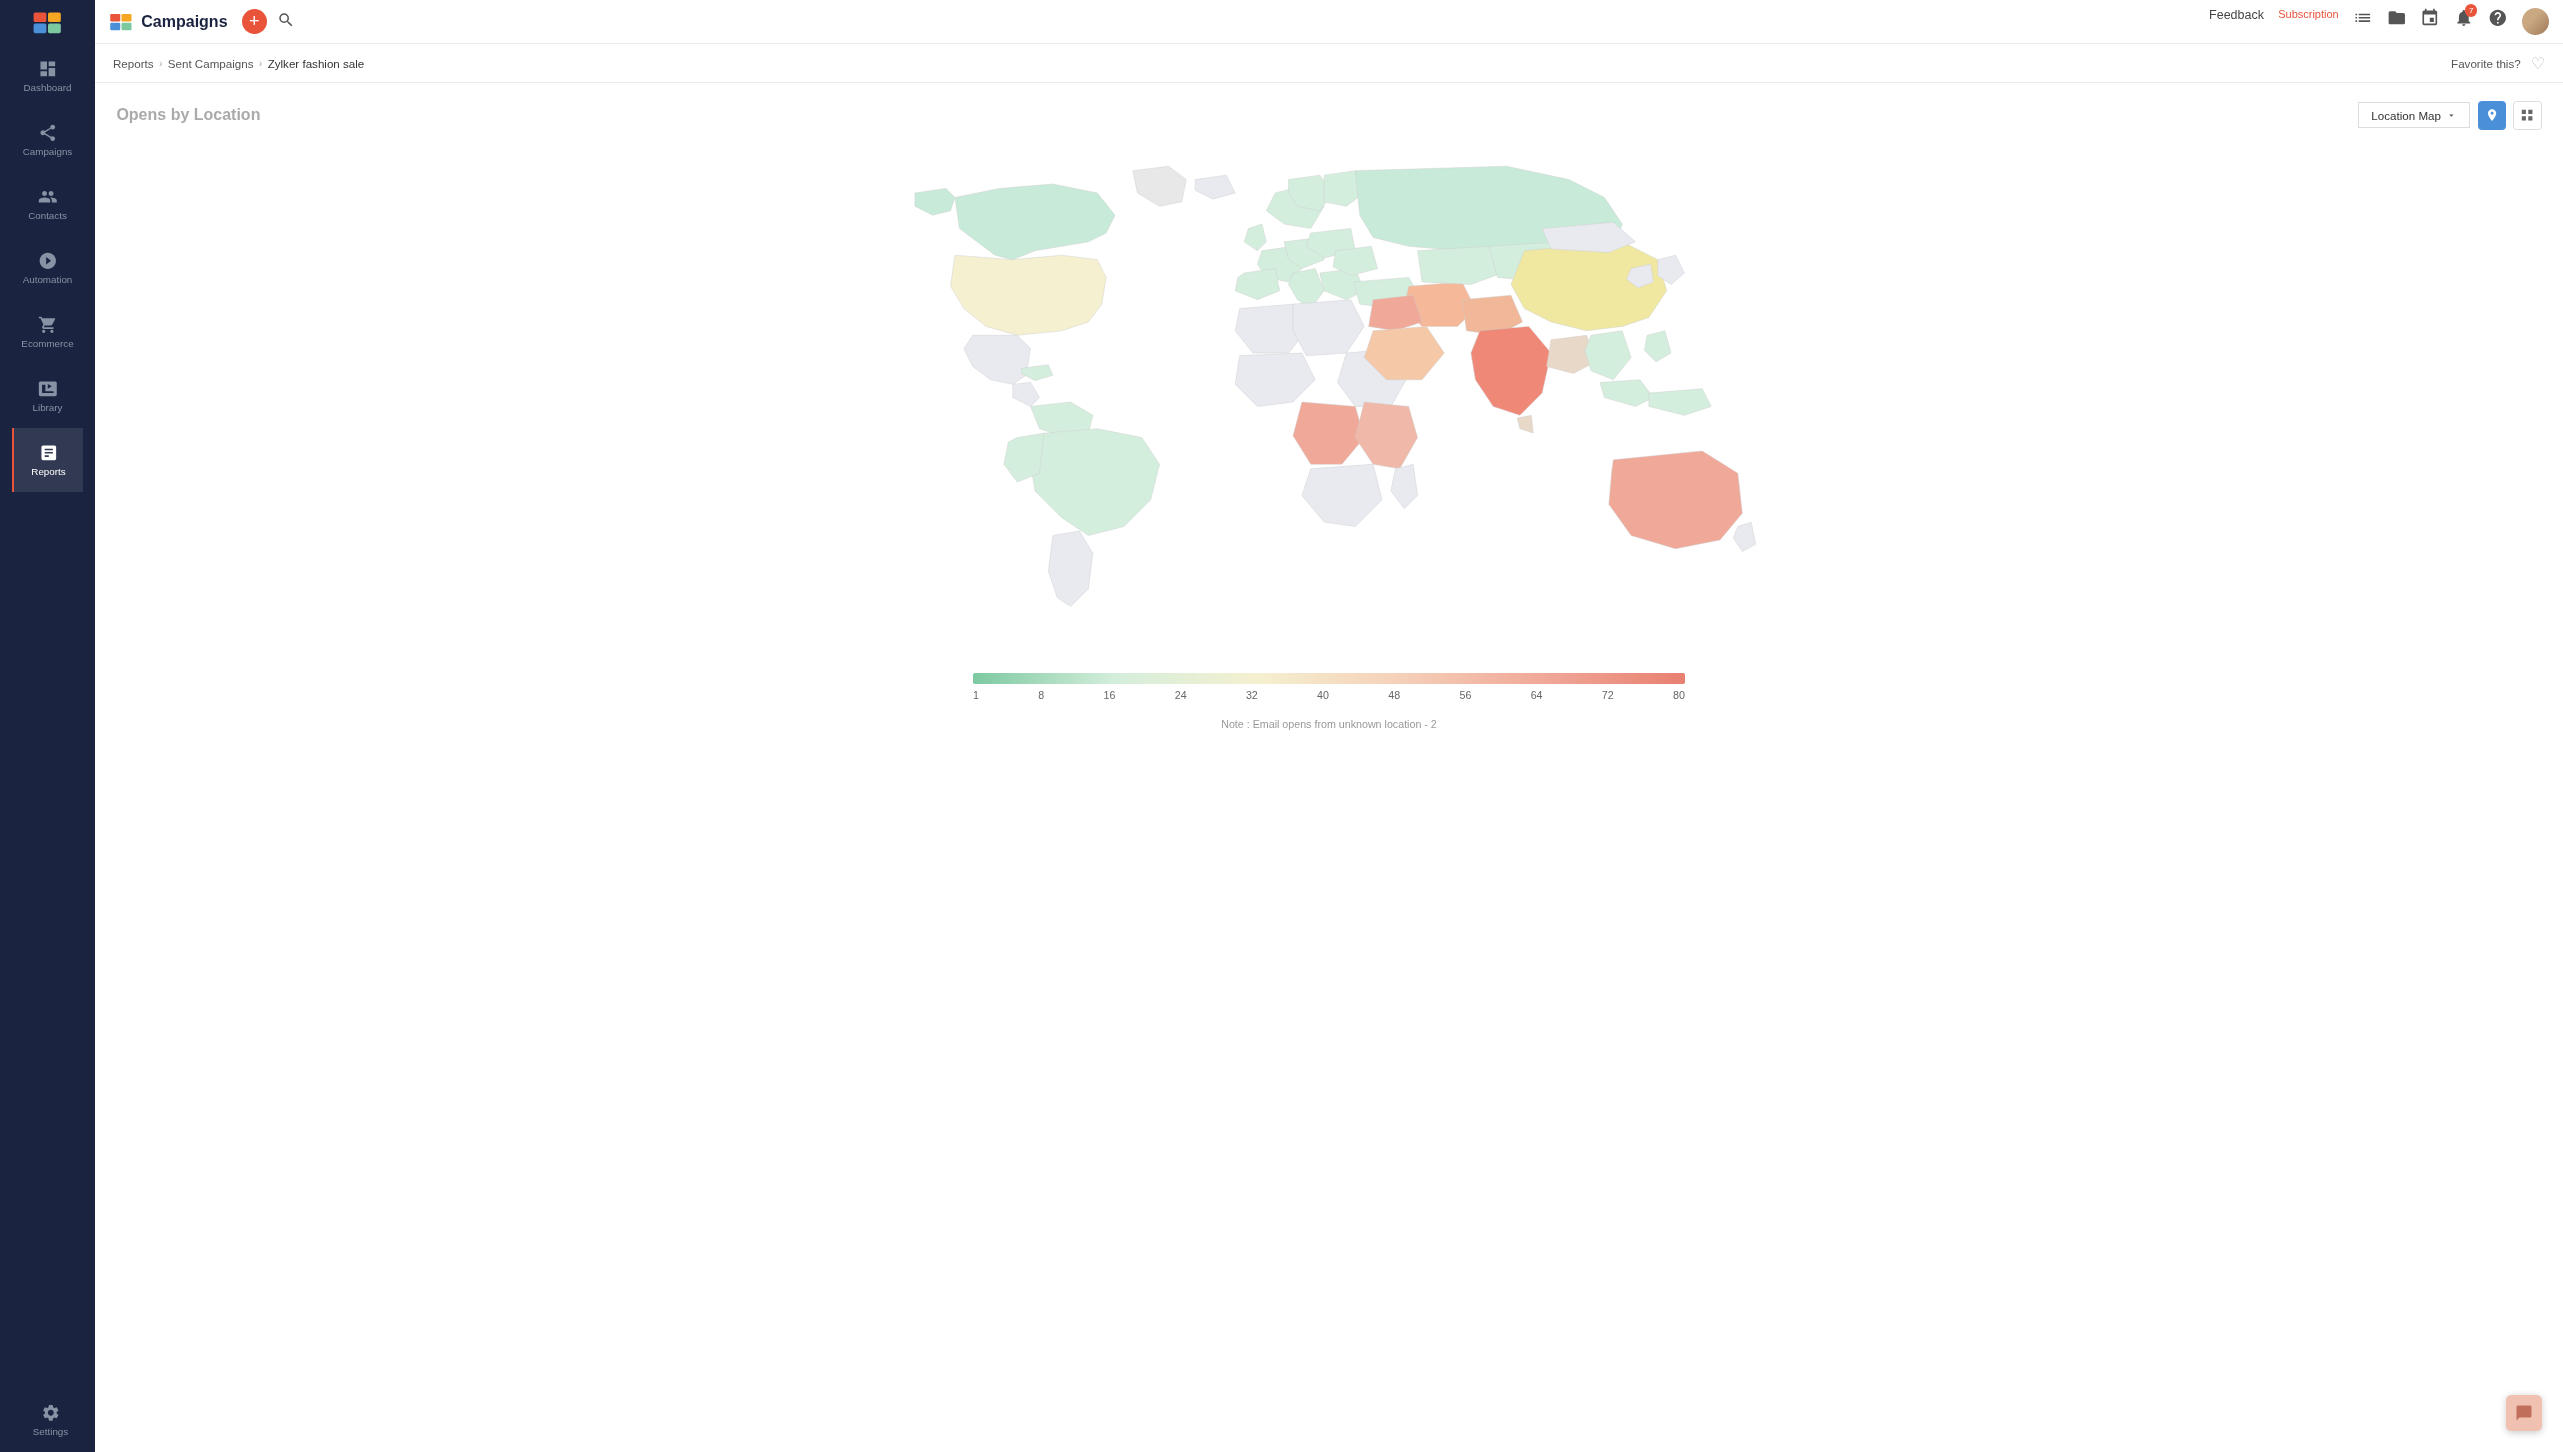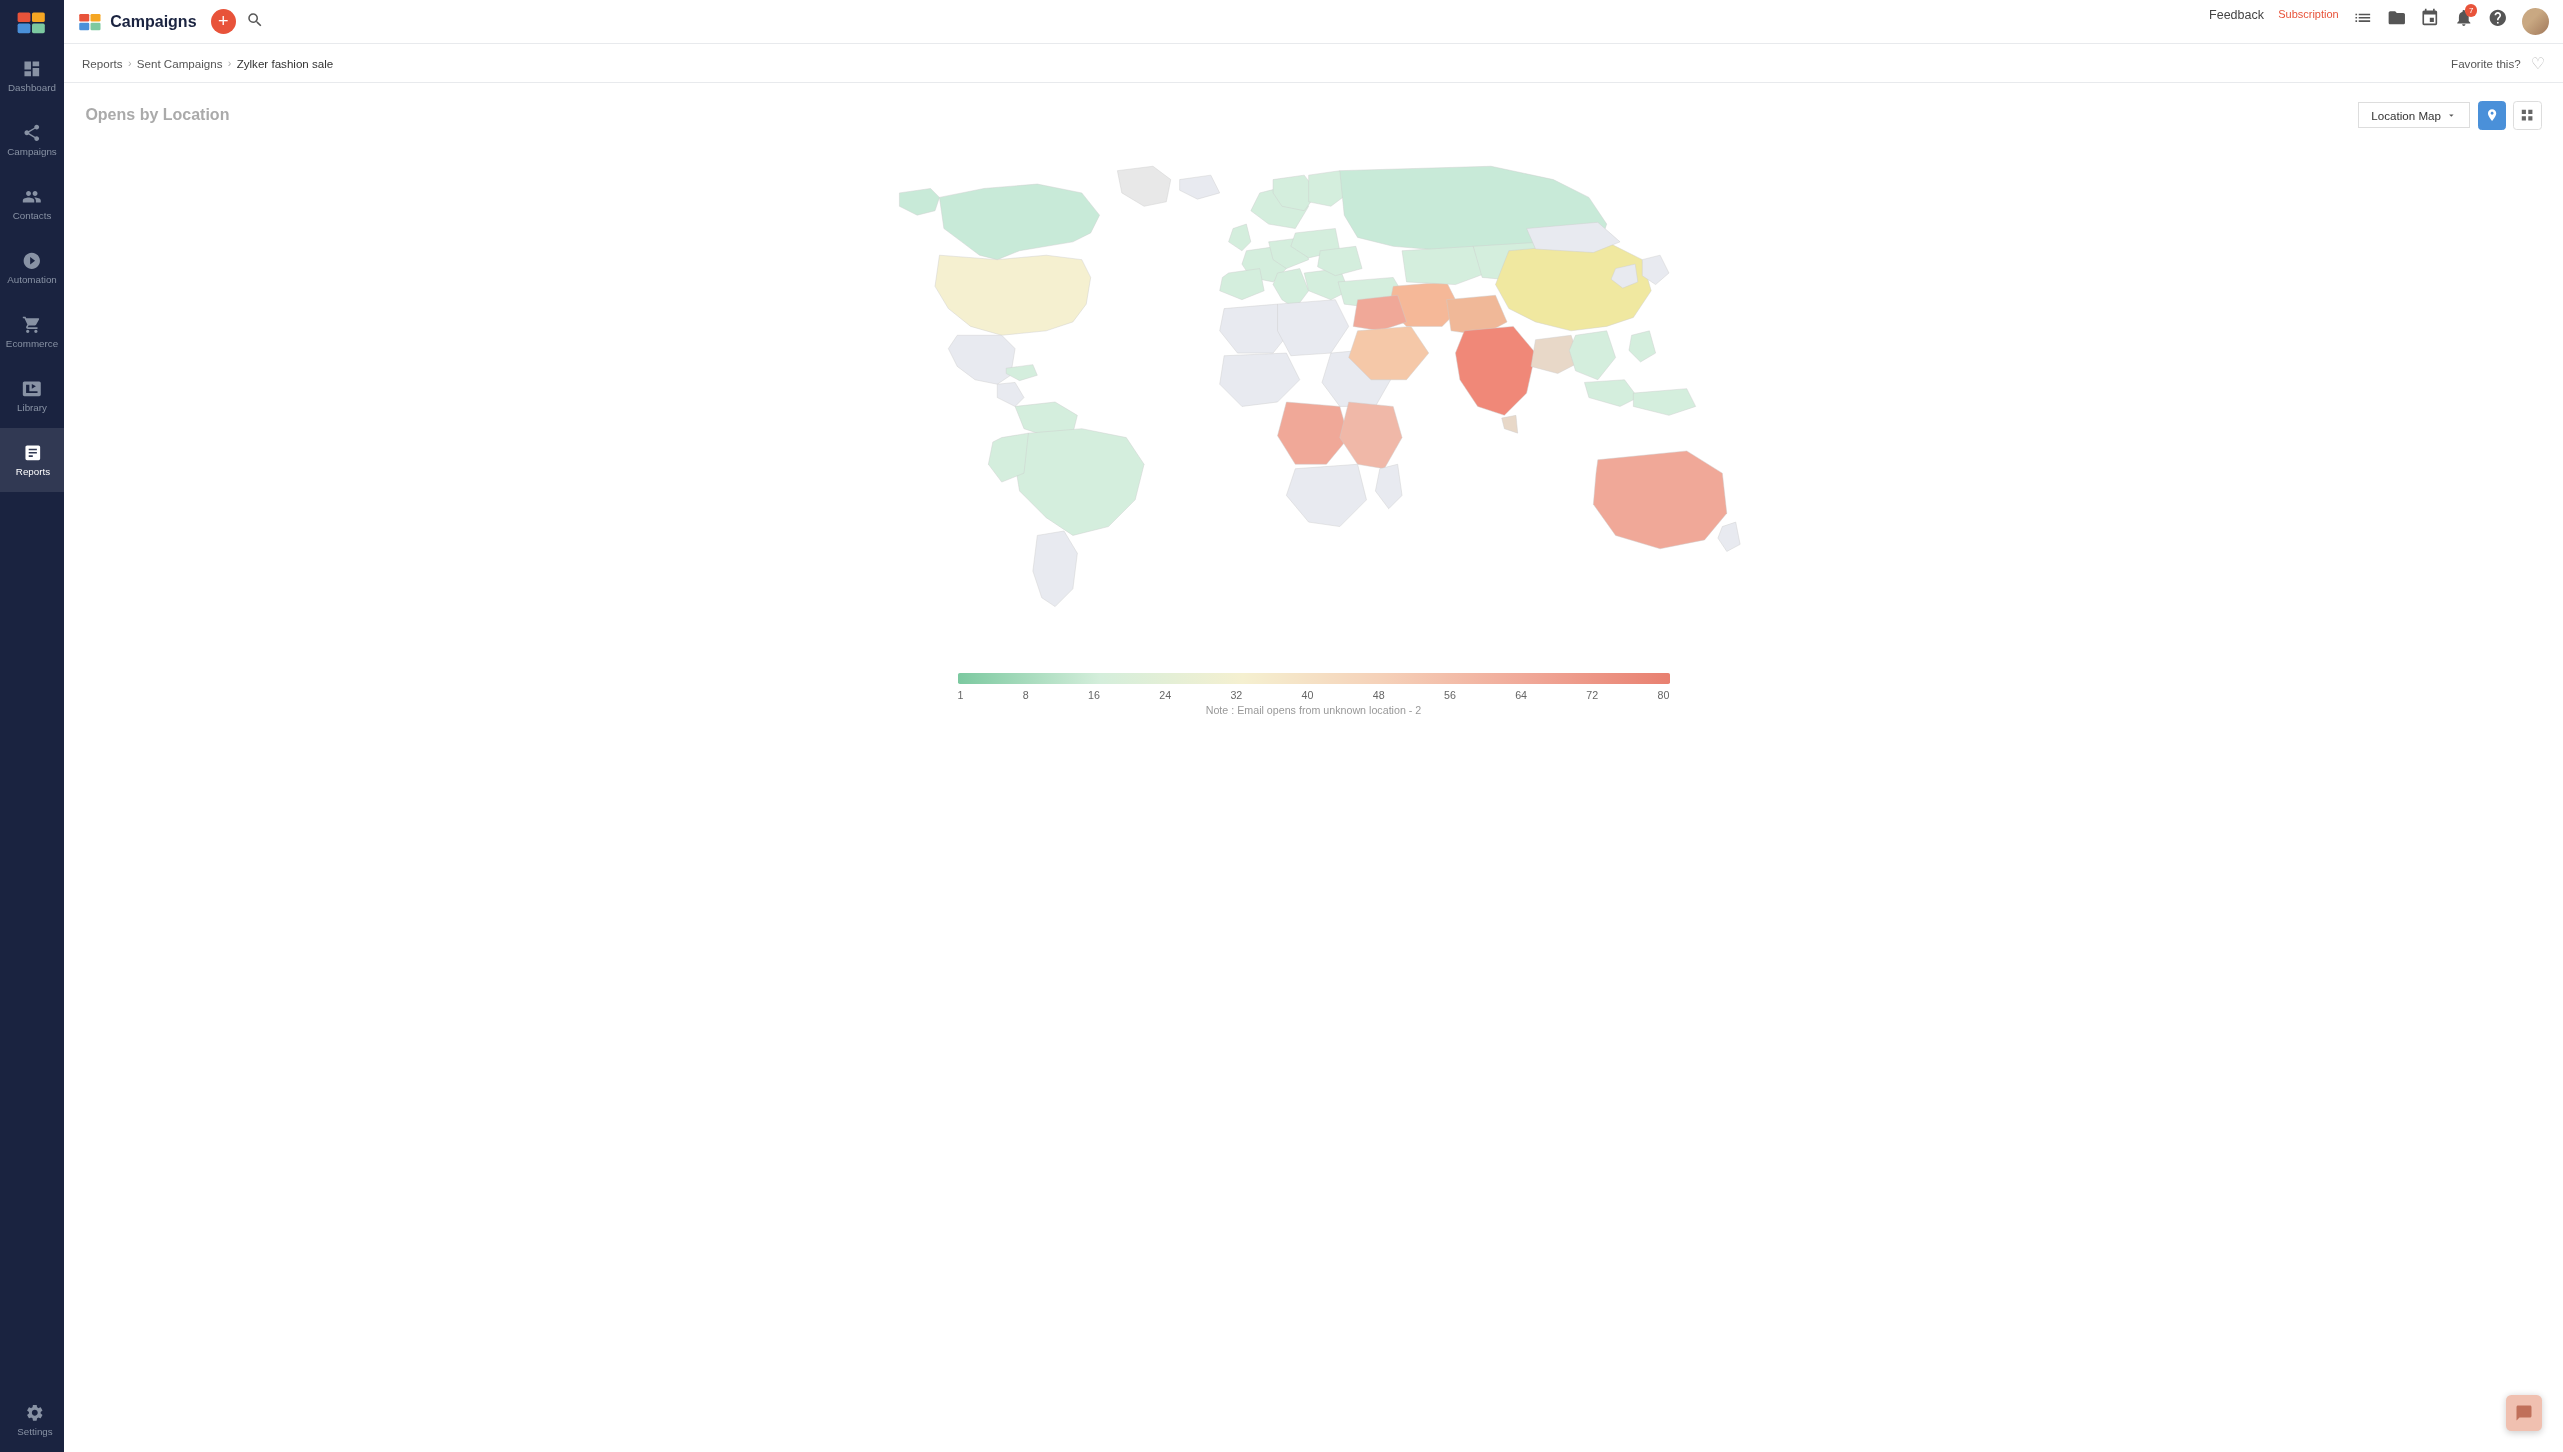--- a/index.html
+++ b/index.html
@@ -1,20 +1,20 @@
 <!DOCTYPE html>
 <html style="font-size:14.2px"><head>
   <meta charset="utf-8">
   <style>
     * { margin: 0; padding: 0; box-sizing: border-box; }
     body { font-family: -apple-system, BlinkMacSystemFont, 'Segoe UI', sans-serif; background: #fff; display: flex; height: 100vh; overflow: hidden; }
 
     
     .sidebar {
-      width: 64px;
+      width: 95px;
       background: #1a2340;
       display: flex;
       flex-direction: column;
       align-items: center;
       padding: 0;
       flex-shrink: 0;
       height: 100vh;
     }
     .sidebar-logo {
       width: 71px;
@@ -263,21 +263,21 @@
       display: flex;
       justify-content: space-between;
       width: 712px;
       font-size: 10.7px;
       color: #666;
     }
     .map-note {
       text-align: center;
       font-size: 10.7px;
       color: #999;
-      margin-top: 3px;
+      margin-top: 17px;
     }
 
     
     .float-btn {
       position: fixed;
       bottom: 21.4px;
       right: 21.4px;
       width: 36px;
       height: 36px;
       border-radius: 5.3px;

